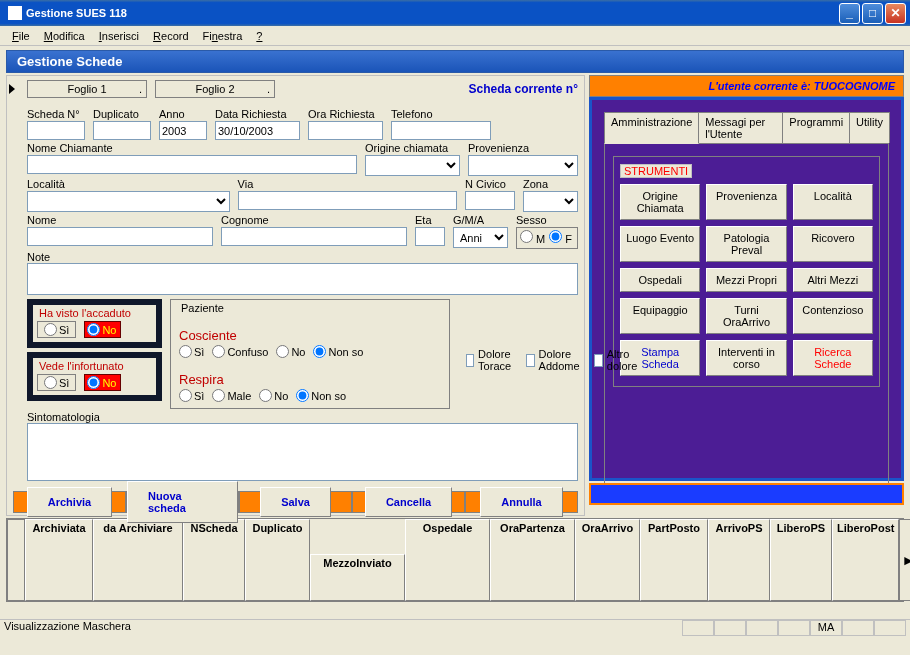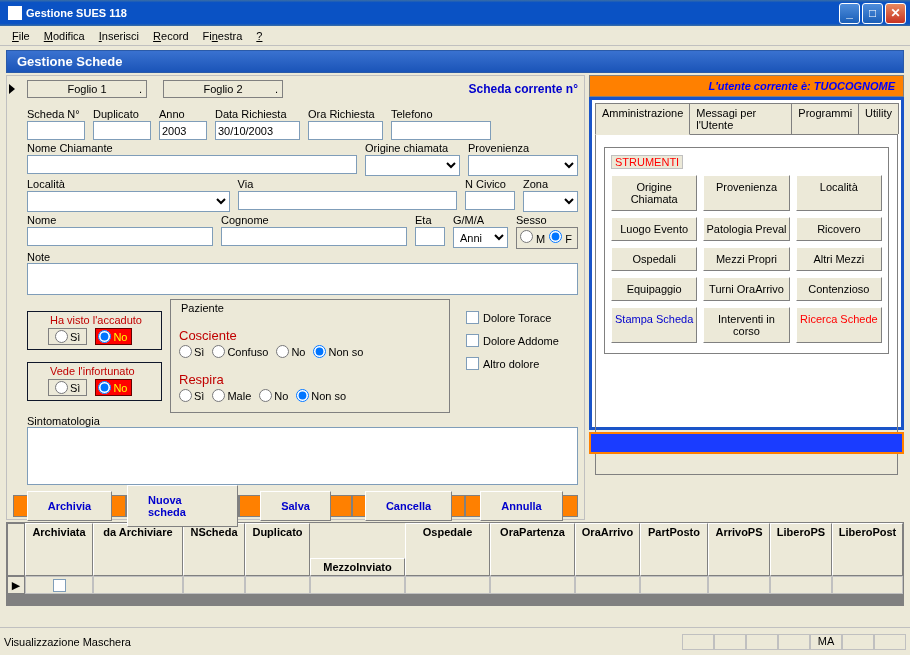--- a/index.html
+++ b/index.html
@@ -35,71 +35,71 @@
 .top-label { color: #0000cc; font-weight: bold; font-size: 12px; }
 .user-banner { background: #ff8000; color: blue; font-style: italic; font-weight: bold; padding: 4px 8px; border: 1px solid #808080; text-align: right; }
 
 
 .frow { display: flex; gap: 8px; margin-bottom: 2px; margin-left: 14px; }
 .fcell { display: flex; flex-direction: column; }
 .fcell label { font-size: 11px; color: #000; margin-bottom: 1px; }
 .fcell input[type="text"], .fcell select { height: 19px; border: 1px solid #7f9db9; padding: 1px 2px; background: #fff; }
 .fcell select { height: 21px; }
 
-.fieldset { border: 1px solid #0f172a; padding: 2px 4px 4px 20px; margin: 12px 0; }
+.fieldset { border: 6px solid #0f172a; padding: 2px 4px 4px 4px; margin: 0 0; }
 .fieldset .legend { font-size: 11px; color: #c00000; margin-top: -9px; background: #ece9d8; display: inline-block; padding: 0 2px; }
 .radios { display: flex; gap: 8px; align-items: center; margin-top: 2px; }
 .radios label { display: flex; align-items: center; gap: 2px; font-size: 11px; }
 
 .redno { background: red; color: yellow; padding: 1px 4px 1px 2px; display: inline-flex; align-items: center; gap: 2px; border: 1px solid #600; }
 .redno input { margin: 0; }
 
 .note-area { width: 100%; height: 32px; border: 1px solid #7f9db9; background: white; margin-left: 14px; width: calc(100% - 14px); }
 .sint-area { width: 100%; height: 58px; border: 1px solid #7f9db9; background: white; margin-left: 14px; width: calc(100% - 14px); }
 
 .paziente-box { border: 1px solid #808080; padding: 2px 8px 6px 8px; flex: 1; }
 .paziente-box .ptitle { margin-top: -9px; background: #ece9d8; display: inline-block; padding: 0 2px; }
 .paziente-box .sub { color: #c00000; font-size: 13px; margin-top: 14px; }
 
-.checks { display: flex; flex-direction: column; gap: 10px; padding-top: 12px; padding-left: 8px; }
+.checks { display: flex; gap: 10px; padding-top: 12px; padding-left: 8px; }
 .checks label { display: flex; align-items: center; gap: 4px; }
 .cbox { width: 13px; height: 13px; border: 1px solid #7f9db9; background: white; display: inline-block; }
 
 
 .btnrow { display: flex; background: #ece9d8; padding: 0px; }
 .bigbtn { flex: 1; background: #ff8000; border: 1px solid #808080; height: 22px; display: flex; align-items: center; justify-content: center; color: #0000cc; font-weight: bold; cursor: pointer; }
 .bigbtn .inner { background: #ece9d8; border: 1px solid #808080; border-top-color: #fff; border-left-color: #fff; padding: 8px 20px; }
 
 
-.right-panel .tabs-outer { border: 3px solid #1a54c8; padding: 3px; height: 333px; background: #ffffff; }
+.right-panel .tabs-outer { border: 3px solid #1a54c8; padding: 12px; height: 384px; background: #4c1d95; }
 .tab-strip { display: flex; border-bottom: 1px solid #808080; }
 .tab { border: 1px solid #808080; border-bottom: none; padding: 3px 6px; background: #ece9d8; margin-right: -1px; }
 .tab.active { position: relative; z-index: 1; background: #ece9d8; border-bottom: 1px solid #ece9d8; margin-bottom: -1px; }
 .tabbody { border: 1px solid #808080; border-top: none; padding: 12px 8px; height: 340px; }
 .tools-frame { border: 1px solid #808080; padding: 8px 6px 10px; }
 .tools-frame .tlegend { margin-top: -15px; background: #ece9d8; display: inline-block; padding: 0 3px; color: red; font-weight: normal; border:1px solid #c0c0c0; }
 .tool-grid { display: grid; grid-template-columns: repeat(3, 1fr); gap: 6px; margin-top: 6px; }
 .tool-btn { border: 1px solid #808080; border-top-color: #fff; border-left-color: #fff; background: #ece9d8; padding: 5px 2px; text-align: center; cursor: pointer; font-size: 11px; }
 .tool-btn.blue { color: #0000cc; }
 .tool-btn.red { color: red; }
 
 
 .blue-strip { background: #1a3cff; border: 2px solid #ff8000; height: 22px; margin-top: 2px; }
 
 
-.grid { border: 1px solid #808080; margin-top: 2px; background: #808080; height: 84px; display: flex; flex-direction: column; }
+.grid { border: 1px solid #808080; margin-top: 2px; background: #808080; height: 84px; display: flex; }
 .grid-head { display: flex; background: #ece9d8; }
 .gh { border: 1px solid #fff; border-right-color: #808080; border-bottom-color: #808080; padding: 2px 4px; font-weight: bold; font-size: 11px; text-align: center; background: #ece9d8; overflow: hidden; white-space: nowrap; }
 .grid-row { display: flex; background: #ece9d8; }
 .gc { border: 1px solid #c0c0c0; padding: 2px 4px; text-align: center; height: 18px; background: #ece9d8; }
 .row-marker { width: 18px; border: 1px solid #808080; background: #ece9d8; display:flex; align-items:center; justify-content:center; }
 .grid-fill { flex: 1; background: #808080; }
 
 
-.statusbar { position: absolute; bottom: 0; left: 0; right: 0; height: 28px; background: #ece9d8; border-top: 1px solid #c0c0c0; display: flex; align-items: center; padding: 0 4px; font-size: 11px; justify-content: space-between; }
+.statusbar { position: absolute; bottom: 0; left: 0; right: 0; height: 36px; background: #ece9d8; border-top: 1px solid #c0c0c0; display: flex; align-items: flex-start; padding: 0 4px; font-size: 11px; justify-content: space-between; }
 .statusbar .cells { display: flex; gap: 0; }
 .statusbar .cell { border: 1px solid #c0c0c0; width: 32px; height: 16px; text-align: center; }
 </style>
 </head>
 <body>
 
 <div class="titlebar">
   <div class="title">
     <span class="icon"></span>
     <span>Gestione SUES 118</span>
@@ -120,21 +120,21 @@
   <div class="item"><u>?</u></div>
 </div>
 
 <div class="main">
   <div class="subheader">Gestione Schede</div>
 
   <div class="form-area">
     <div class="left-panel">
       <div class="record-indicator"></div>
 
-      <div style="display:flex; align-items:center; gap:16px; margin-left:14px; margin-bottom:10px;">
+      <div style="display:flex; align-items:center; gap:8px; margin-left:14px; margin-bottom:10px;">
         <div class="sheet-tab"><span>Foglio 1</span><span class="dot">.</span></div>
         <div class="sheet-tab"><span>Foglio 2</span><span class="dot">.</span></div>
         <div class="top-label" style="margin-left:auto;">Scheda corrente n°</div>
       </div>
 
       <div class="frow">
         <div class="fcell" style="width:58px;">
             <label>Scheda N°</label>
             <input type="text" style="">
           </div>

